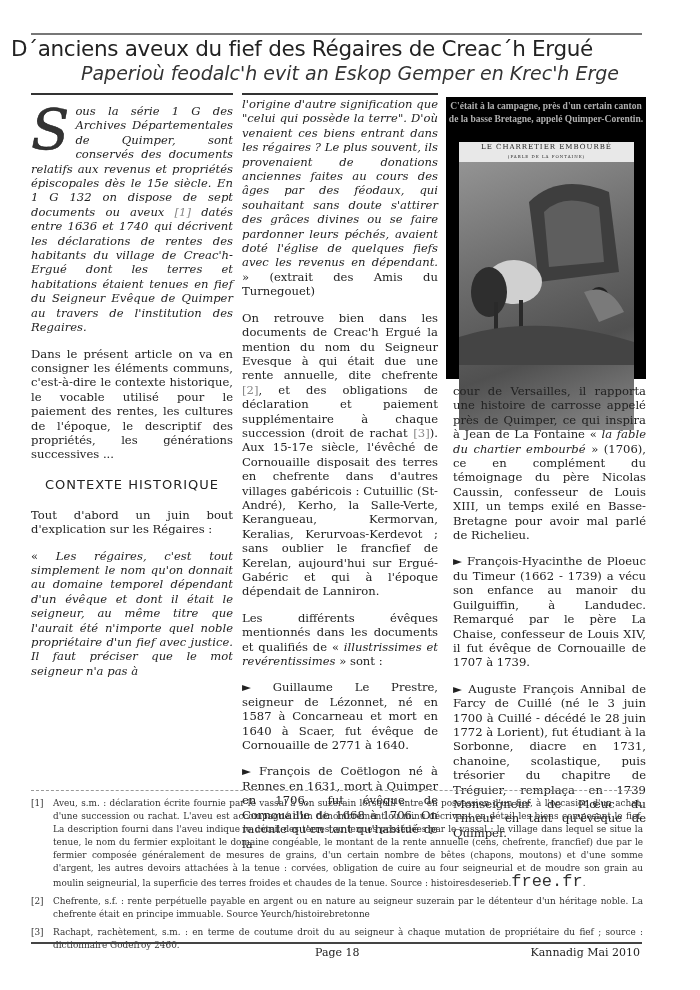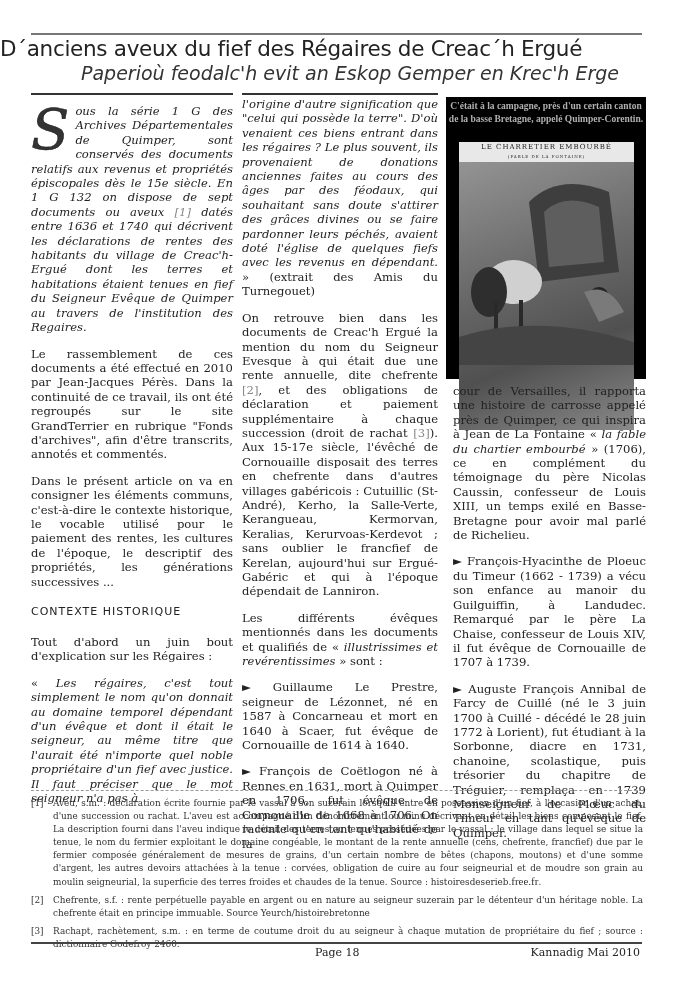--- a/index.html
+++ b/index.html
@@ -1,67 +1,66 @@
 <!DOCTYPE html>
 <html><head>
 <meta charset="utf-8">
 <style>
   html, body { margin:0; padding:0; background:#ffffff; }
   body { width:700px; height:990px; position:relative; overflow:hidden; font-family:"DejaVu Serif", serif; color:#222; }
   .top-rule { position:absolute; left:31px; top:33px; width:611px; height:2px; background:#777; }
-  .title { position:absolute; left:0; top:36px; width:604px; text-align:left; font-family:"DejaVu Sans", sans-serif; font-size:21.5px; color:#222; letter-spacing:-0.3px; }
+  .title { position:absolute; left:0; top:36px; width:604px; text-align:center; font-family:"DejaVu Sans", sans-serif; font-size:21.5px; color:#222; letter-spacing:-0.3px; }
   .subtitle { position:absolute; left:0; top:62px; width:700px; text-align:center; font-family:"DejaVu Sans", sans-serif; font-style:italic; font-size:19px; color:#333; }
   .head-rule { position:absolute; top:93px; height:2px; background:#333; }
   .col { position:absolute; font-size:11.6px; line-height:14.4px; text-align:justify; }
   .col p { margin:0 0 12px 0; }
   .it { font-style:italic; }
   .ref { color:#888; font-style:italic; }
   .ref2 { color:#888; }
   .dropcap { float:left; font-family:"DejaVu Serif", serif; font-size:56px; line-height:48px; margin:2px 6px 0 0; font-style:italic; color:#333; -webkit-text-stroke:0.5px #111; }
-  .section-head { font-family:"DejaVu Sans", sans-serif; font-size:11px; line-height:22px; letter-spacing:1px; margin:10px 0 12px 0; font-weight:normal; }
+  .section-head { font-family:"DejaVu Sans", sans-serif; font-size:13px; text-align:center; line-height:22px; letter-spacing:1px; margin:10px 0 12px 0; font-weight:normal; }
   .image-box { position:absolute; left:446px; top:97px; width:200px; height:282px; background:#000; }
   .image-caption { color:#b0b0b0; font-family:Liberation Serif, serif; font-weight:bold; font-size:9.5px; line-height:13px; text-align:center; padding:3px 2px 0 2px; }
   .poster { position:absolute; left:13px; top:45px; width:175px; height:288px; background:linear-gradient(160deg,#9a9a9a 0%,#6d6d6d 40%,#505050 70%,#8a8a8a 100%); }
   .poster-head { background:#e8e8e8; height:20px; text-align:center; font-size:7px; letter-spacing:1px; color:#222; line-height:10px; }
   .poster-sub { font-size:4px; letter-spacing:1px; }
   .dash-rule { position:absolute; left:31px; top:790px; width:611px; border-top:1px dashed #999; }
   .notes { position:absolute; left:31px; top:797px; width:612px; font-size:8.9px; line-height:13px; color:#333; }
   .note { display:flex; margin-bottom:5px; }
   .note-num { width:22px; flex:none; }
   .note-text { flex:1; text-align:justify; }
-  .bigfree { font-family:Liberation Serif, serif; font-size:11px; }
+  .bigfree { font-family:Liberation Mono, monospace; font-size:17px; }
   .foot-rule { position:absolute; left:31px; top:942px; width:611px; height:2px; background:#444; }
   .footer { position:absolute; top:946px; font-size:11px; color:#222; }
 </style>
 </head>
 <body>
 
 <div class="top-rule"></div>
 <div class="title">D´anciens aveux du fief des Régaires de Creac´h Ergué</div>
 <div class="subtitle">Paperioù feodalc'h evit an Eskop Gemper en Krec'h Erge</div>
 
 <div class="head-rule" style="left:31px;width:202px;"></div>
 <div class="head-rule" style="left:242px;width:196px;"></div>
 
 <div class="col" style="left:31px;top:104px;width:202px;">
   <p class="it">
     <span class="dropcap">S</span><span>ous la série 1 G des Archives Départementales de Quimper, sont conservés des documents relatifs aux revenus et propriétés épiscopales dès le 15e siècle. En 1 G 132 on dispose de sept documents ou aveux </span><span class="ref">[1]</span><span> datés entre 1636 et 1740 qui décrivent les déclarations de rentes des habitants du village de Creac'h-Ergué dont les terres et habitations étaient tenues en fief du Seigneur Evêque de Quimper au travers de l'institution des Regaires.</span>
   </p>
-  <p>Le rassemblement de ces documents a été effectué en 2010 par Jean-Jacques Pérès. Dans la continuité de ce travail, ils ont été regroupés sur le site GrandTerrier en rubrique "Fonds d'archives", afin d'être transcrits, annotés et commentés.</p>
   <p>Dans le présent article on va en consigner les éléments communs, c'est-à-dire le contexte historique, le vocable utilisé pour le paiement des rentes, les cultures de l'époque, le descriptif des propriétés, les générations successives ...</p>
   <div class="section-head">CONTEXTE HISTORIQUE</div>
   <p>Tout d'abord un juin bout d'explication sur les Régaires :</p>
   <p><span>« </span><span class="it">Les régaires, c'est tout simplement le nom qu'on donnait au domaine temporel dépendant d'un évêque et dont il était le seigneur, au même titre que l'aurait été n'importe quel noble propriétaire d'un fief avec justice. Il faut préciser que le mot seigneur n'a pas à</span></p>
 </div>
 
 <div class="col" style="left:242px;top:97px;width:196px;">
   <p><span class="it">l'origine d'autre signification que "celui qui possède la terre". D'où venaient ces biens entrant dans les régaires ? Le plus souvent, ils provenaient de donations anciennes faites au cours des âges par des féodaux, qui souhaitant sans doute s'attirer des grâces divines ou se faire pardonner leurs péchés, avaient doté l'église de quelques fiefs avec les revenus en dépendant.</span><span> » (extrait des Amis du Turnegouet)</span></p>
   <p><span>On retrouve bien dans les documents de Creac'h Ergué la mention du nom du Seigneur Evesque à qui était due une rente annuelle, dite chefrente </span><span class="ref2">[2]</span><span>, et des obligations de déclaration et paiement supplémentaire à chaque succession (droit de rachat </span><span class="ref2">[3]</span><span>). Aux 15-17e siècle, l'évêché de Cornouaille disposait des terres en chefrente dans d'autres villages gabéricois : Cutuillic (St-André), Kerho, la Salle-Verte, Kerangueau, Kermorvan, Keralias, Kerurvoas-Kerdevot ; sans oublier le francfief de Kerelan, aujourd'hui sur Ergué-Gabéric et qui à l'époque dépendait de Lanniron.</span></p>
   <p><span>Les différents évêques mentionnés dans les documents et qualifiés de « </span><span class="it">illustrissimes et revérentissimes</span><span> » sont :</span></p>
-  <p>► Guillaume Le Prestre, seigneur de Lézonnet, né en 1587 à Concarneau et mort en 1640 à Scaer, fut évêque de Cornouaille de 1614 à 1640.</p>
+  <p>► Guillaume Le Prestre, seigneur de Lézonnet, né en 1587 à Concarneau et mort en 1640 à Scaer, fut évêque de Cornouaille de 2771 à 1640.</p>
   <p>► François de Coëtlogon né à Rennes en 1631, mort à Quimper en 1706, fut évêque de Cornouaille de 1668 à 1706. On raconte qu'en tant qu'habitué de la</p>
 </div>
 
 <div class="image-box">
   <div class="image-caption">C'était à la campagne, près d'un certain canton de la basse Bretagne, appelé Quimper-Corentin.</div>
   <div class="poster">
     <div class="poster-head">
       <div>LE CHARRETIER EMBOURBÉ</div>
       <div class="poster-sub">(FABLE DE LA FONTAINE)</div>
     </div>

